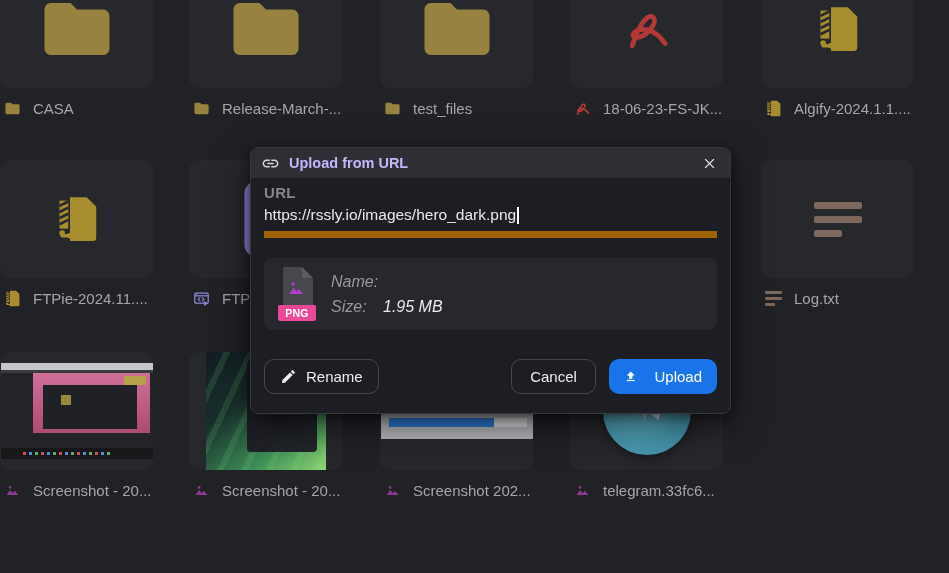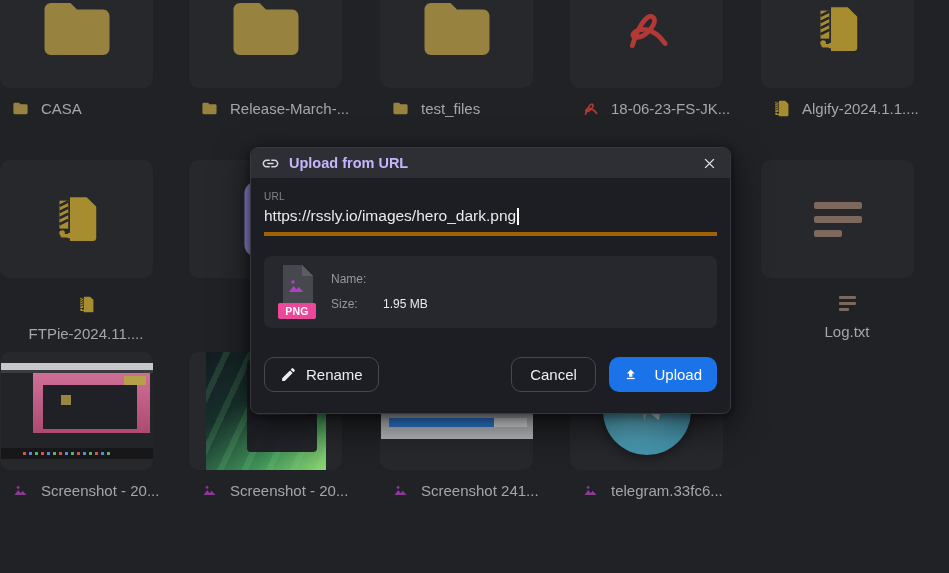--- a/index.html
+++ b/index.html
@@ -8,22 +8,22 @@
   #screen { position:absolute; inset:0; }
 
   
   .card { position:absolute; width:153px; height:118px; background:#27282c; border-radius:10px;
           display:flex; align-items:center; justify-content:center; overflow:hidden; }
   .r1 .card { top:-30px; } .r2 .card { top:160px; } .r3 .card { top:352px; }
   .c1 { left:0; } .c2 { left:189px; } .c3 { left:380px; } .c4 { left:570px; } .c5 { left:761px; }
   .tile { position:absolute; width:153px; height:573px; top:0; }
   .tile .card { left:0; }
   .label { position:absolute; width:160px; height:20px; display:flex; align-items:center;
-           padding-left:12px; gap:12px; }
-  .r1 .label { top:98px; } .r2 .label { top:296px;flex-direction:column; } .r3 .label { top:480px; }
+           padding-left:4px; gap:12px; }
+  .r1 .label { top:98px; } .r2 .label { top:288px; } .r3 .label { top:480px; }
   .label span { font-size:15px; color:#a5a6a9; white-space:nowrap; }
   .sm-ic { width:17px; height:17px; flex:0 0 auto; }
 
   .folder-gold { color:#97823f; }
   .zip-gold { color:#a78d2f; }
   .pdf-red { color:#b23936; }
   .app-purple { color:#8f85d6; }
   .img-purple { color:#8d3a96; }
 
   .folder-lg { width:94px; height:78px; }
@@ -73,32 +73,32 @@
            background:#1d1e23; border:1px solid #37383d; border-radius:8px; z-index:10;
            box-shadow:0 12px 36px rgba(0,0,0,.6), 0 2px 10px rgba(0,0,0,.45); }
   .m-header { height:30px; background:#2e2f34; border-radius:7px 7px 0 0; display:flex;
               align-items:center; padding:0 10px; gap:9px; }
   .m-header .link-ic { width:19px; height:19px; color:#d4d5d8; }
   .m-title { font-size:14.5px; font-weight:bold; color:#c4b5fd; }
   .m-close { margin-left:auto; width:22px; height:22px; color:#e3e4e6; background:none; border:none;
              display:flex; align-items:center; justify-content:center; cursor:pointer; }
   .m-close svg { width:15px; height:15px; }
   .m-body { padding:0 13px; }
-  .url-label { margin-top:13px; font-size:10px; color:#85868a; letter-spacing:.3px; }
-  .url-input { margin-top:5px; padding-bottom:7px; border-bottom:4px solid #a16207;
+  .url-label { margin-top:6px; font-size:15px; color:#85868a; letter-spacing:.3px;font-weight:bold; }
+  .url-input { margin-top:5px; padding-bottom:7px; border-bottom:7px solid #a16207;
                font-size:15.5px; color:#eaeaec; display:flex; align-items:center; cursor:text; }
   .caret { width:2px; height:17px; background:#ffffff; margin-left:1px; }
   .preview { margin-top:20px; height:72px; background:#27282d; border-radius:8px;
              display:flex; align-items:center; padding:0 14px; gap:15px; }
   .file-ic { width:38px; height:54px; position:relative; flex:0 0 auto; }
   .file-ic svg.doc { position:absolute; top:0; left:3px; width:32px; height:40px; }
   .png-badge { position:absolute; bottom:0; left:0; width:38px; height:16px; background:#ec4899;
                color:#fff; font-size:10.5px; font-weight:bold; letter-spacing:.3px;
                display:flex; align-items:center; justify-content:center; border-radius:2px; }
-  .meta-row { display:flex; font-size:12px; line-height:25px; }
+  .meta-row { display:flex; font-size:16px; line-height:25px;font-style:italic; }
   .meta-label { color:#97989c; width:52px; }
   .meta-value { color:#ebebed; }
   .actions { margin-top:29px; display:flex; align-items:center; }
   .btn { height:35px; border-radius:10px; display:flex; align-items:center; justify-content:center;
          font-size:15px; cursor:pointer; font-family:inherit; }
   .btn svg { width:17px; height:17px; }
   .btn-outline { border:1.5px solid #47484d; color:#ededef; background:transparent; padding:0 15px; gap:9px; }
   .btn-cancel { margin-left:auto; width:85px; }
   .btn-upload { margin-left:13px; background:#1a73e8; border:none; color:#fff; padding:0 15px; gap:17px; width:108px; }
 </style>
@@ -304,21 +304,21 @@
       <div class="thumb3">
         <div class="t3-bar"></div>
           <div class="t3-track"></div>
           <div class="t3-blue"></div>
       </div>
     </div>
     <div class="label">
       <svg class="sm-ic img-purple" viewBox="0 0 24 24">
           <use href="#p-img" fill="currentColor"></use>
         </svg>
-      <span>Screenshot 241...</span>
+      <span>Screenshot 202...</span>
     </div>
   </div>
 
   <div class="tile r3 c4">
     <div class="card">
       <div class="thumb4">
         <svg viewBox="0 0 24 24">
           <path fill="#e4e7e9" d="M2.5 11.5L21 4.5l-3.2 14-5.5-4.2z"></path>
           <path fill="#c2c7cb" d="M12.3 14.3l-1.6 4.6-1.1-5.4 8.6-7z"></path>
         </svg>

